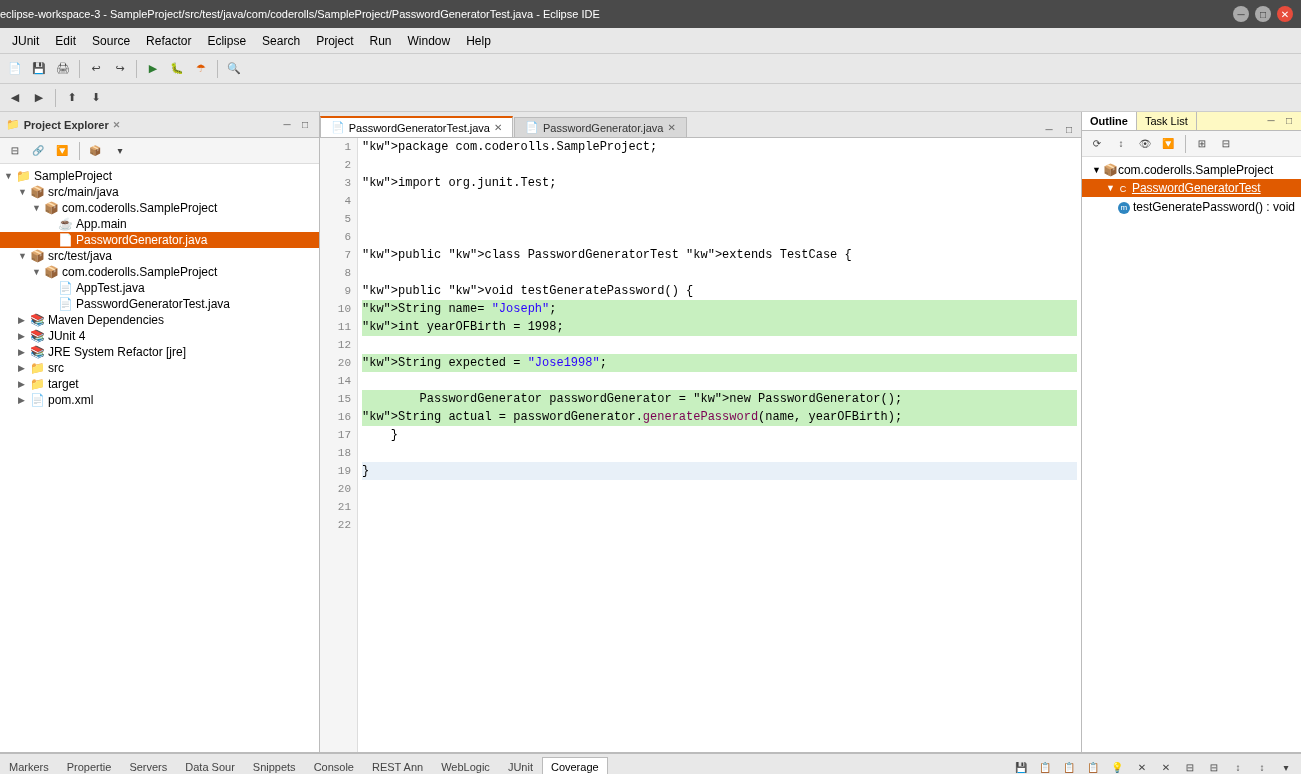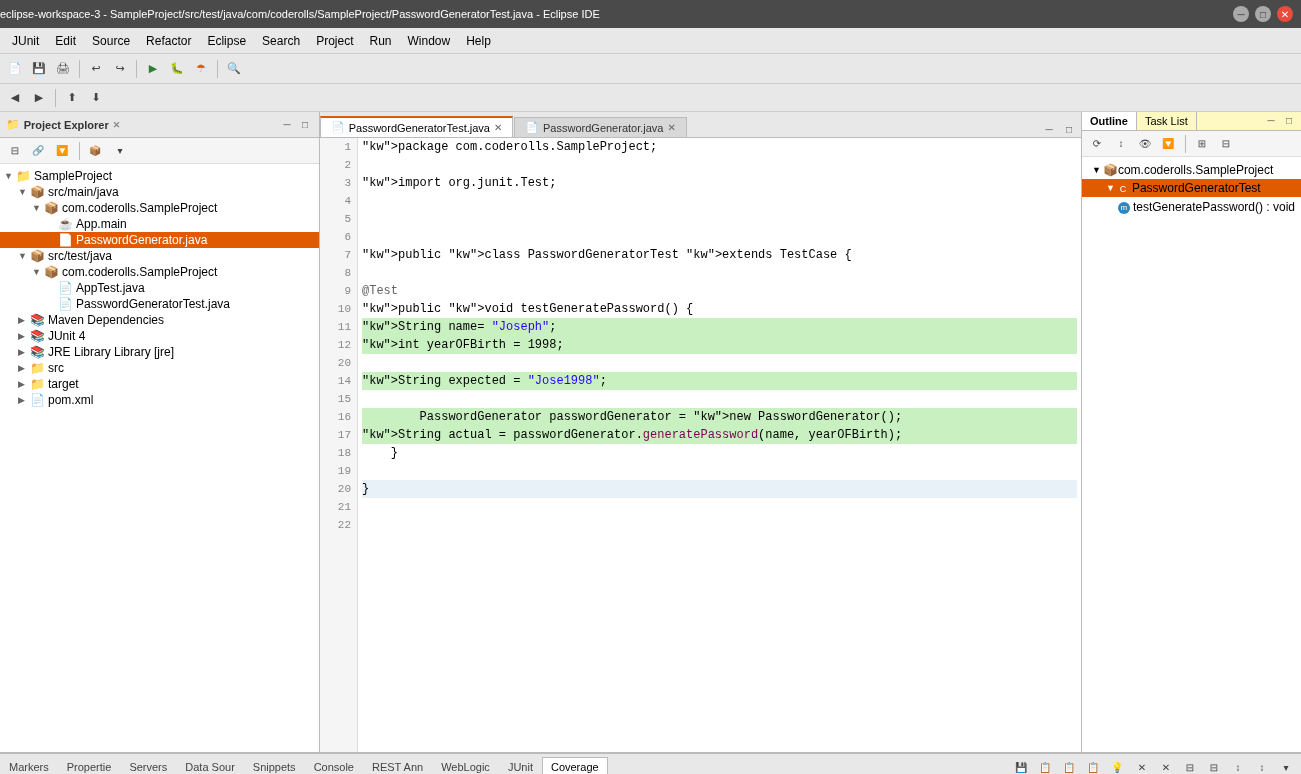--- a/index.html
+++ b/index.html
@@ -472,21 +472,21 @@
         <div class="tree-item">
           <span class="indent" style="width: 18px;"></span>
           <span class="arrow">▶</span>
           <span class="icon">📚</span>
           <span class="tree-label"> JUnit 4</span>
         </div>
         <div class="tree-item">
           <span class="indent" style="width: 18px;"></span>
           <span class="arrow">▶</span>
           <span class="icon">📚</span>
-          <span class="tree-label"> JRE Library Library [jre]</span>
+          <span class="tree-label"> JRE System Refactor [jre]</span>
         </div>
         <div class="tree-item">
           <span class="indent" style="width: 18px;"></span>
           <span class="arrow">▶</span>
           <span class="icon">📁</span>
           <span class="tree-label"> src</span>
         </div>
         <div class="tree-item">
           <span class="indent" style="width: 18px;"></span>
           <span class="arrow">▶</span>
@@ -546,21 +546,20 @@
         </div>
       <div id="code-content">
           <div class="code-line"><span class="&lt;span">"kw"</span>&gt;package com.coderolls.SampleProject;</div>
           <div class="code-line"> </div>
           <div class="code-line"><span class="&lt;span">"kw"</span>&gt;import org.junit.Test;</div>
           <div class="code-line"> </div>
           <div class="code-line"> </div>
           <div class="code-line"> </div>
           <div class="code-line"><span class="&lt;span">"kw"</span>&gt;public <span class="&lt;span">"kw"</span>&gt;class PasswordGeneratorTest <span class="&lt;span">"kw"</span>&gt;extends TestCase {</div>
           <div class="code-line"> </div>
-          <div class="code-line">    <span class="annotation">@Test</span></div>
           <div class="code-line">    <span class="&lt;span">"kw"</span>&gt;public <span class="&lt;span">"kw"</span>&gt;void testGeneratePassword() {</div>
           <div class="code-line highlighted">        <span class="&lt;span">"kw"</span>&gt;String name= <span class="str">"Joseph"</span>;</div>
           <div class="code-line highlighted">        <span class="&lt;span">"kw"</span>&gt;int yearOFBirth = 1998;</div>
           <div class="code-line"> </div>
           <div class="code-line highlighted">        <span class="&lt;span">"kw"</span>&gt;String expected = <span class="str">"Jose1998"</span>;</div>
           <div class="code-line"> </div>
           <div class="code-line highlighted">        PasswordGenerator passwordGenerator = <span class="&lt;span">"kw"</span>&gt;new PasswordGenerator();</div>
           <div class="code-line highlighted">        <span class="&lt;span">"kw"</span>&gt;String actual = passwordGenerator.<span style="color:#7b0052;">generatePassword</span>(name, yearOFBirth);</div>
           <div class="code-line">    }</div>
           <div class="code-line"> </div>
@@ -592,21 +591,21 @@
     <div class="outline-item">
           <span class="indent" style="width: 4px;"></span>
           <span style="font-size: 9px; margin-right: 2px;">▼</span>
           <span>📦 </span>
           <span>com.coderolls.SampleProject</span>
         </div>
         <div class="outline-item selected">
           <span class="indent" style="width: 18px;"></span>
           <span style="font-size: 9px; margin-right: 2px;">▼</span>
           <span><span style="display:inline-block;width:12px;height:12px;background:#e05a00;border-radius:2px;margin-right:3px;font-size:9px;color:#fff;text-align:center;line-height:12px;">C</span></span>
-          <span style="color: #000000;">PasswordGeneratorTest</span>
+          <span style="color: #ffffff; text-decoration: underline;">PasswordGeneratorTest</span>
         </div>
         <div class="outline-item">
           <span class="indent" style="width: 32px;"></span>
           <span><span style="display:inline-block;width:12px;height:12px;background:#2e86c1;border-radius:50%;margin-right:3px;font-size:8px;color:#fff;text-align:center;line-height:12px;">m</span></span>
           <span>testGeneratePassword() : void</span>
         </div>
       </div>
   </div>
 
 </div>

